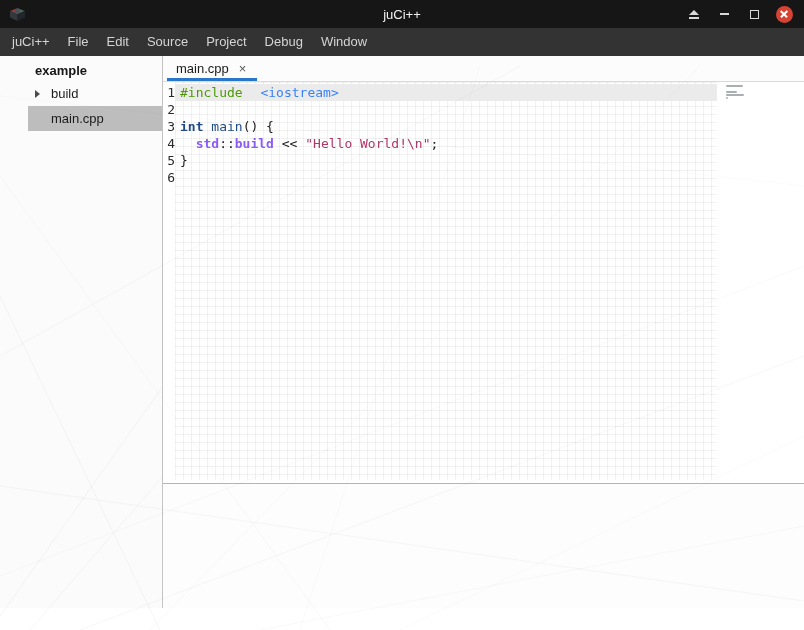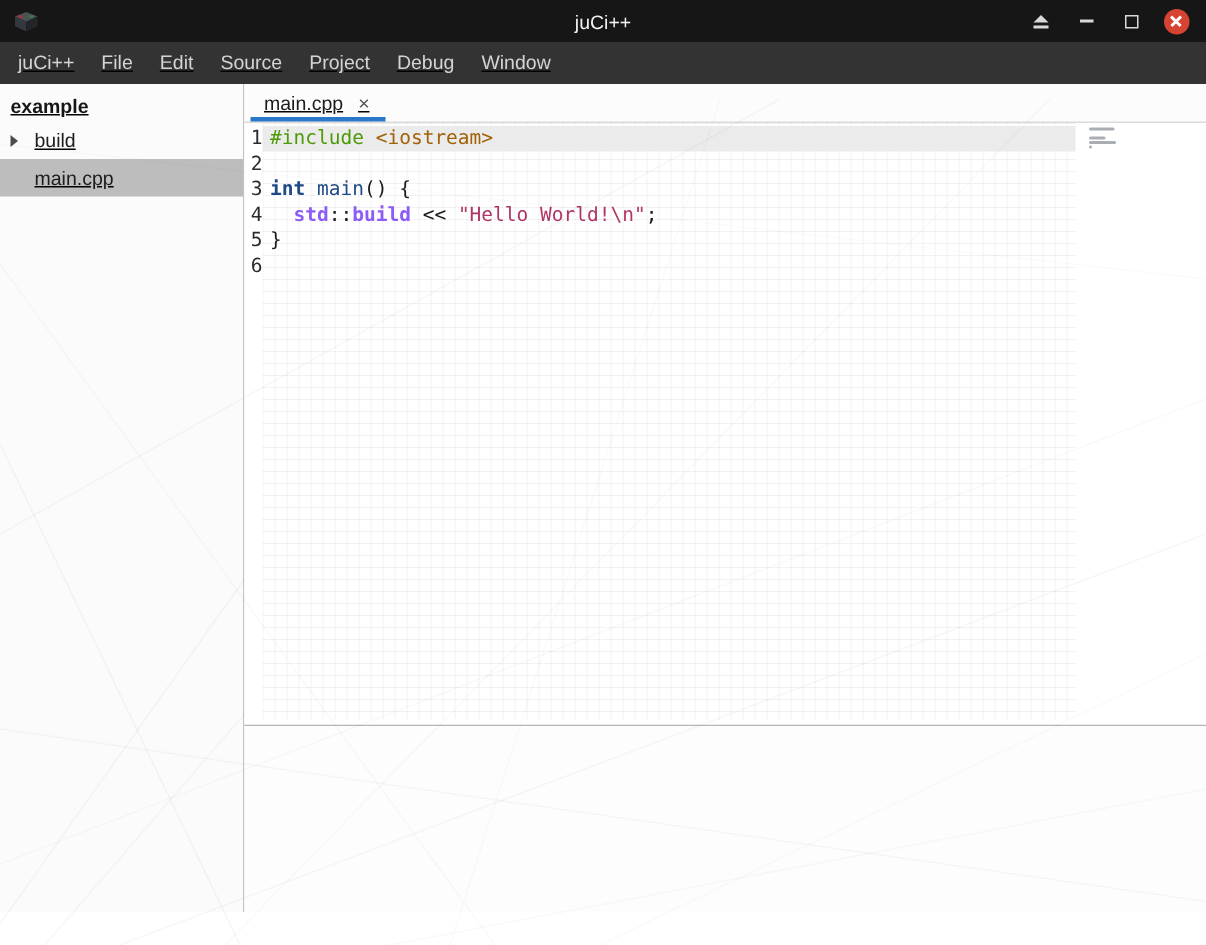--- a/index.html
+++ b/index.html
@@ -1,17 +1,17 @@
 <!DOCTYPE html>
 <html><head>
 <meta charset="utf-8">
 <style>
   html,body{margin:0;padding:0;}
   body{width:804px;height:630px;overflow:hidden;font-family:"Liberation Sans",sans-serif;background:#fff;}
-  .window{position:relative;width:804px;height:630px;background:#fff;text-decoration:underline;}
+  .window{position:relative;width:804px;height:630px;background:#fff;}
 
   
   .titlebar{height:28px;background:#161616;display:flex;align-items:center;position:relative;}
   .app-icon{margin-left:9px;z-index:1;display:flex;align-items:center;}
   .win-title{position:absolute;left:0;right:0;text-align:center;color:#f2f2f2;font-size:13px;}
   .controls{margin-left:auto;display:flex;align-items:center;gap:12px;padding-right:11px;z-index:1;}
   .wbtn{width:18px;height:18px;display:flex;align-items:center;justify-content:center;cursor:default;}
   .eject-icon{display:inline-flex;flex-direction:column;align-items:center;}
   .eject-icon::before{content:"";width:0;height:0;border-left:5px solid transparent;border-right:5px solid transparent;border-bottom:5px solid #d9d9d9;}
   .eject-icon::after{content:"";width:10px;height:2px;background:#d9d9d9;margin-top:2px;}
@@ -22,21 +22,21 @@
   .close-icon::before{transform:translate(-50%,-50%) rotate(45deg);}
   .close-icon::after{transform:translate(-50%,-50%) rotate(-45deg);}
 
   
   .menubar{height:28px;background:#333333;display:flex;align-items:center;padding-left:3px;}
   .menu-item{color:#d4d4d4;font-size:13px;padding:0 9px;line-height:28px;cursor:default;}
 
   
   .content{display:flex;height:552px;position:relative;background:#fff;}
 
-  .sidebar{width:163px;flex:none;border-right:1px solid #c3c3c3;background:#fbfbfb;box-sizing:border-box;}
+  .sidebar{width:163px;flex:none;border-right:1px solid #c3c3c3;background:#fbfbfb;box-sizing:border-box;padding-left:28px;}
   .sidebar-root{font-size:13px;font-weight:bold;color:#161616;padding:7px 6px 5px 7px;height:13px;}
   .tree-row{height:25px;display:flex;align-items:center;font-size:13px;color:#1c1c1c;padding-left:7px;cursor:default;}
   .tree-row.selected{background:#bdbdbd;}
   .twisty{width:16px;flex:none;display:inline-flex;align-items:center;}
   .tri{width:0;height:0;border-left:5px solid #4c4c4c;border-top:4px solid transparent;border-bottom:4px solid transparent;display:inline-block;}
   .tree-label{white-space:nowrap;}
 
   .main{flex:1;display:flex;flex-direction:column;background:#fff;position:relative;}
   .tabbar{height:26px;flex:none;display:flex;align-items:flex-end;background:#fcfcfc;border-bottom:1px solid #dadada;box-sizing:border-box;padding-left:4px;}
   .tab{height:25px;display:flex;align-items:center;padding:0 11px 0 9px;font-size:13px;color:#1b1b1b;position:relative;cursor:default;}
@@ -48,21 +48,21 @@
     background-image:
       linear-gradient(to right, rgba(70,70,70,0.07) 1px, transparent 1px),
       linear-gradient(to bottom, rgba(70,70,70,0.07) 1px, transparent 1px);
     background-size:8px 8px;}
   .codepane{position:absolute;left:0;top:2px;z-index:1;font-family:"DejaVu Sans Mono",monospace;font-size:13px;line-height:17px;}
   .line{display:flex;height:17px;white-space:pre;position:relative;}
   .line.hl::before{content:"";position:absolute;left:12px;width:542px;top:0;bottom:0;background:#ebebeb;z-index:-1;}
   .ln{width:12px;flex:none;text-align:right;color:#2b2b2b;}
   .codetext{padding-left:5px;}
   .tok-pp{color:#4e9a06;margin-top:20px;}
-  .tok-inc{color:#a16207;}
+  .tok-inc{color:#3b82f6;margin-left:10px;}
   .tok-kw{color:#204a87;font-weight:bold;}
   .tok-fn{color:#204a87;}
   .tok-ns{color:#8b5cf6;font-weight:bold;}
   .tok-str{color:#b03568;}
   .tok-plain{color:#1a1a1a;}
   .minimap{position:absolute;left:563px;top:3px;width:20px;height:24px;z-index:2;}
   .mm-bar{position:absolute;height:2px;left:0;background:#9aa0a6;border-radius:1px;opacity:.85;}
 
   .divider-h{height:1px;flex:none;background:#b5b5b5;}
   .bottom-panel{flex:1;background:#fdfdfd;}

